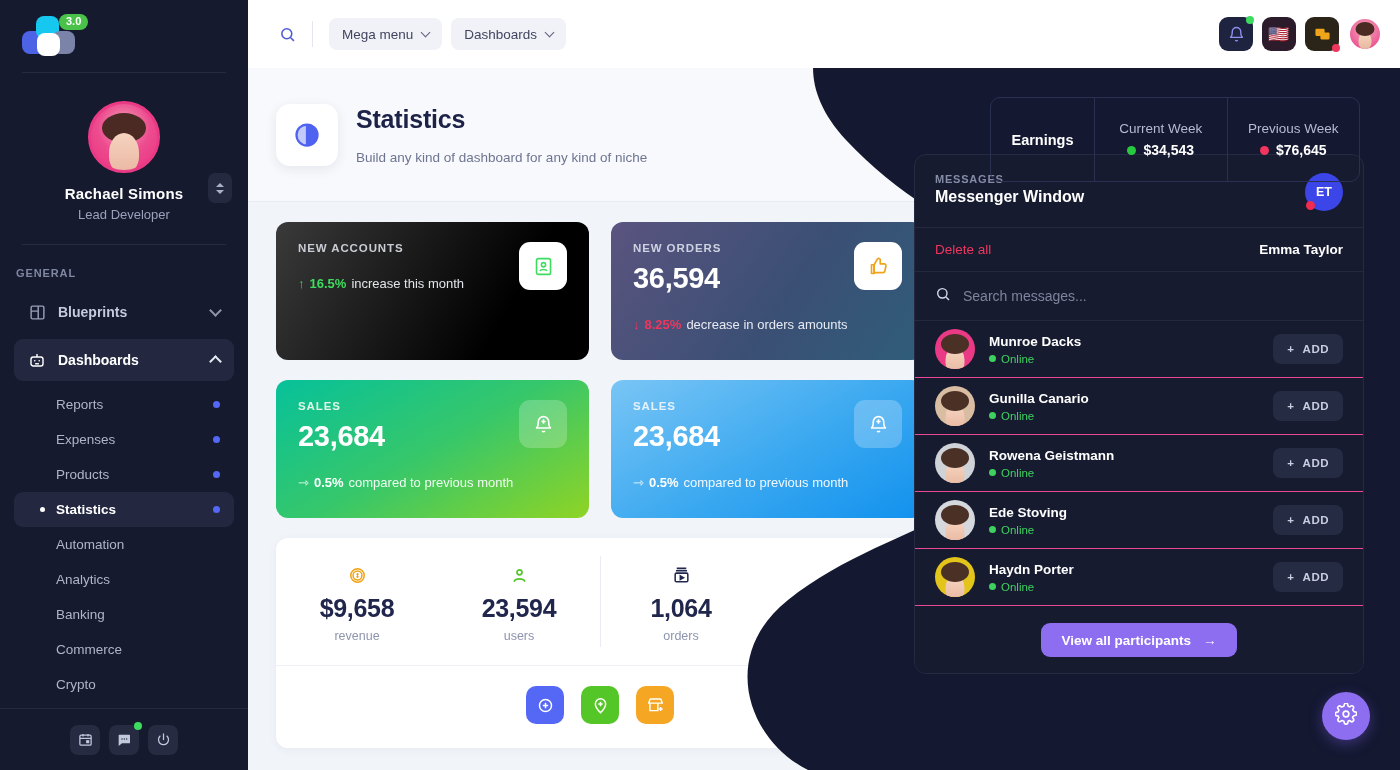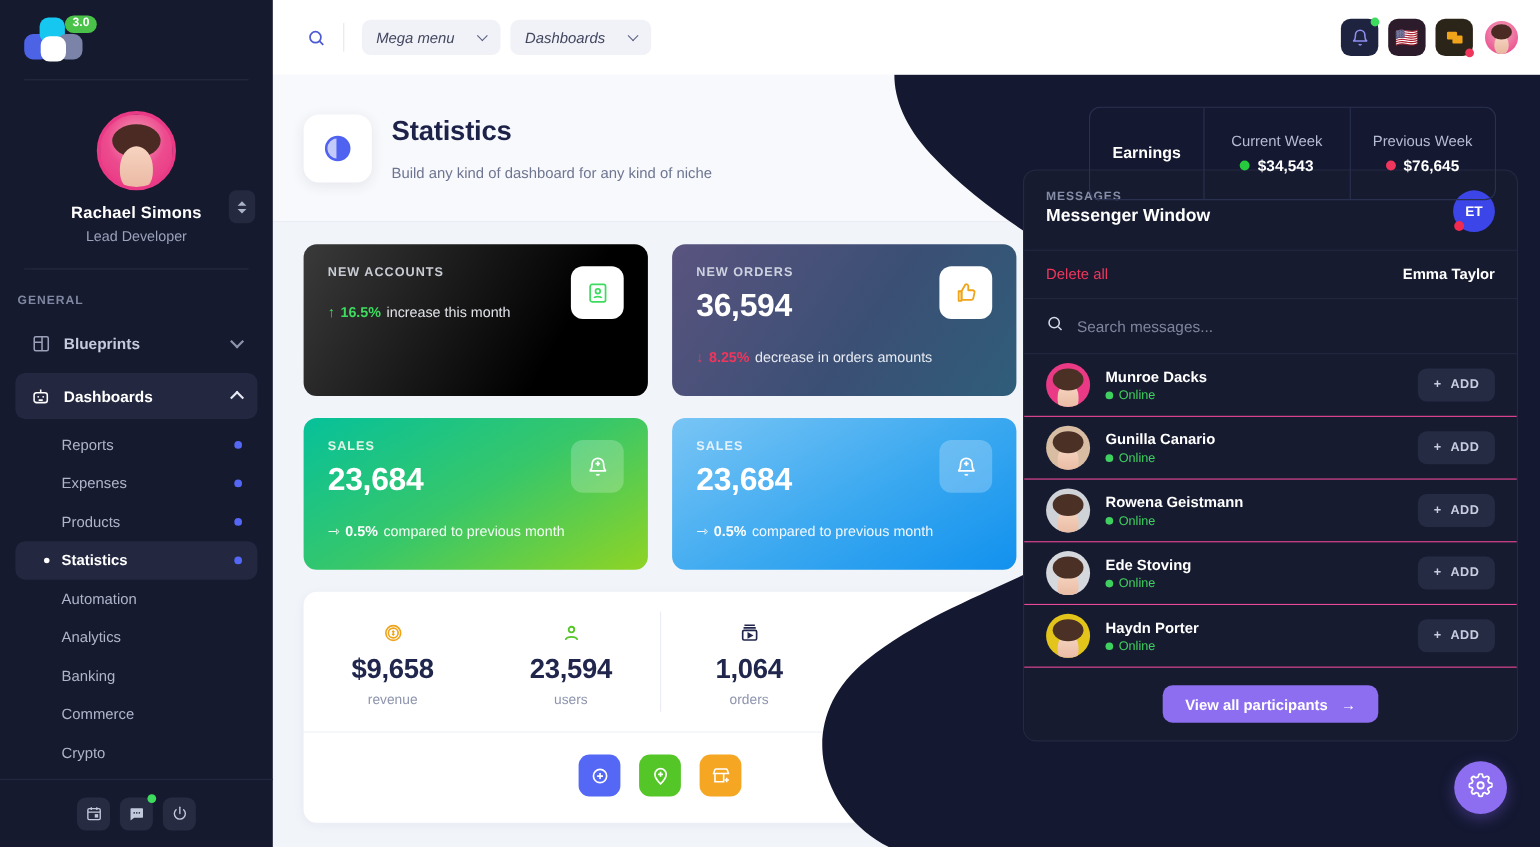--- a/index.html
+++ b/index.html
@@ -84,22 +84,22 @@
   .f-btn .grn { position:absolute; right:-3px; top:-3px; width:8px;height:8px;border-radius:50%;background:#3ddc5f; }
 
   
   .topbar {
     position:absolute; left:248px; top:0; width:1152px; height:68px;
     background:#ffffff; display:flex; align-items:center; padding: 0 18px 0 22px; z-index: 20;
   }
   .tb-search { width:34px;height:34px;display:flex;align-items:center;justify-content:center;cursor:pointer; }
   .tb-sep { width:1px; height:26px; background:#e3e6ef; margin: 0 16px 0 8px; }
   .pill {
-    display:flex; align-items:center; gap:22px; height:32px; padding: 0 13px;
-    background:#f1f2f7; border-radius:8px; color:#41455e; font-size:13.5px; cursor:pointer; margin-right: 9px; font-style: italic;
+    display:flex; align-items:center; gap:9px; height:32px; padding: 0 13px;
+    background:#f1f2f7; border-radius:8px; color:#41455e; font-size:13.5px; cursor:pointer; margin-right: 9px;
   }
   .pill .cv { width:7px;height:7px;border-right:1.6px solid #5b6080;border-bottom:1.6px solid #5b6080;transform:rotate(45deg);margin-top:-4px; }
   .tb-right { margin-left:auto; display:flex; align-items:center; gap:9px; }
   .tb-ic { width:34px;height:34px;border-radius:9px;display:flex;align-items:center;justify-content:center;position:relative;cursor:pointer; }
   .tb-ic .bdg { position:absolute; width:8px;height:8px;border-radius:50%; }
 
   
   .main { position:absolute; left:248px; top:68px; width:1152px; height:702px; }
   .hero {
     position:absolute; left:0; top:0; width:1152px; height:134px;
@@ -144,21 +144,21 @@
   .m-cell { flex:1; padding: 26px 8px 22px; text-align:center; position:relative; }
   .m-cell + .m-cell.sep::before { content:""; position:absolute; left:0; top:18px; bottom:18px; width:1px; background:#e9ecf4; }
   .m-ico { height: 22px; display:flex; align-items:center; justify-content:center; margin-bottom: 8px; }
   .m-val { font-size: 25px; font-weight:700; color:#20264c; letter-spacing:-.3px; }
   .m-lbl { font-size: 12.5px; color:#8d94ad; margin-top: 6px; }
   .m-actions { width:100%; display:flex; justify-content:center; gap: 17px; padding: 20px 0 24px; }
   .act-btn { width:38px;height:38px;border-radius:10px;display:flex;align-items:center;justify-content:center;cursor:pointer; }
 
   
   .messenger {
-    position:absolute; right: 20px; top: 154px; width: 450px; height: 520px;
+    position:absolute; right: 36px; top: 154px; width: 450px; height: 520px;
     background:#171b30; border:1px solid #252a42; border-radius: 12px;
     display:flex; flex-direction:column; overflow:hidden; z-index: 18;
   }
   .mg-head { padding: 18px 20px 16px; display:flex; align-items:flex-start; }
   .mg-kick { color:#848cа6; color:#848ca6; font-size:11px; font-weight:700; letter-spacing:.8px; }
   .mg-title { color:#fff; font-size:16px; font-weight:700; margin-top: 3px; }
   .mg-av {
     margin-left:auto; width:38px;height:38px;border-radius:50%;background:#3b45e8;
     color:#fff; font-size:12.5px; font-weight:700; display:flex;align-items:center;justify-content:center; position:relative;
   }

